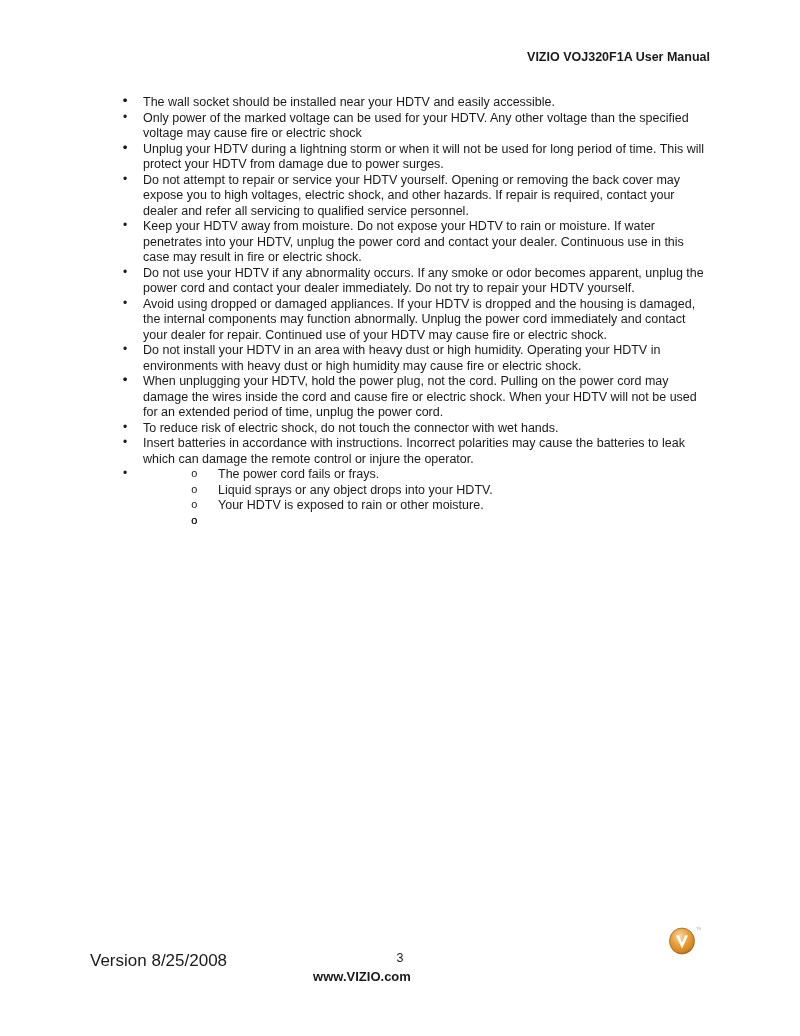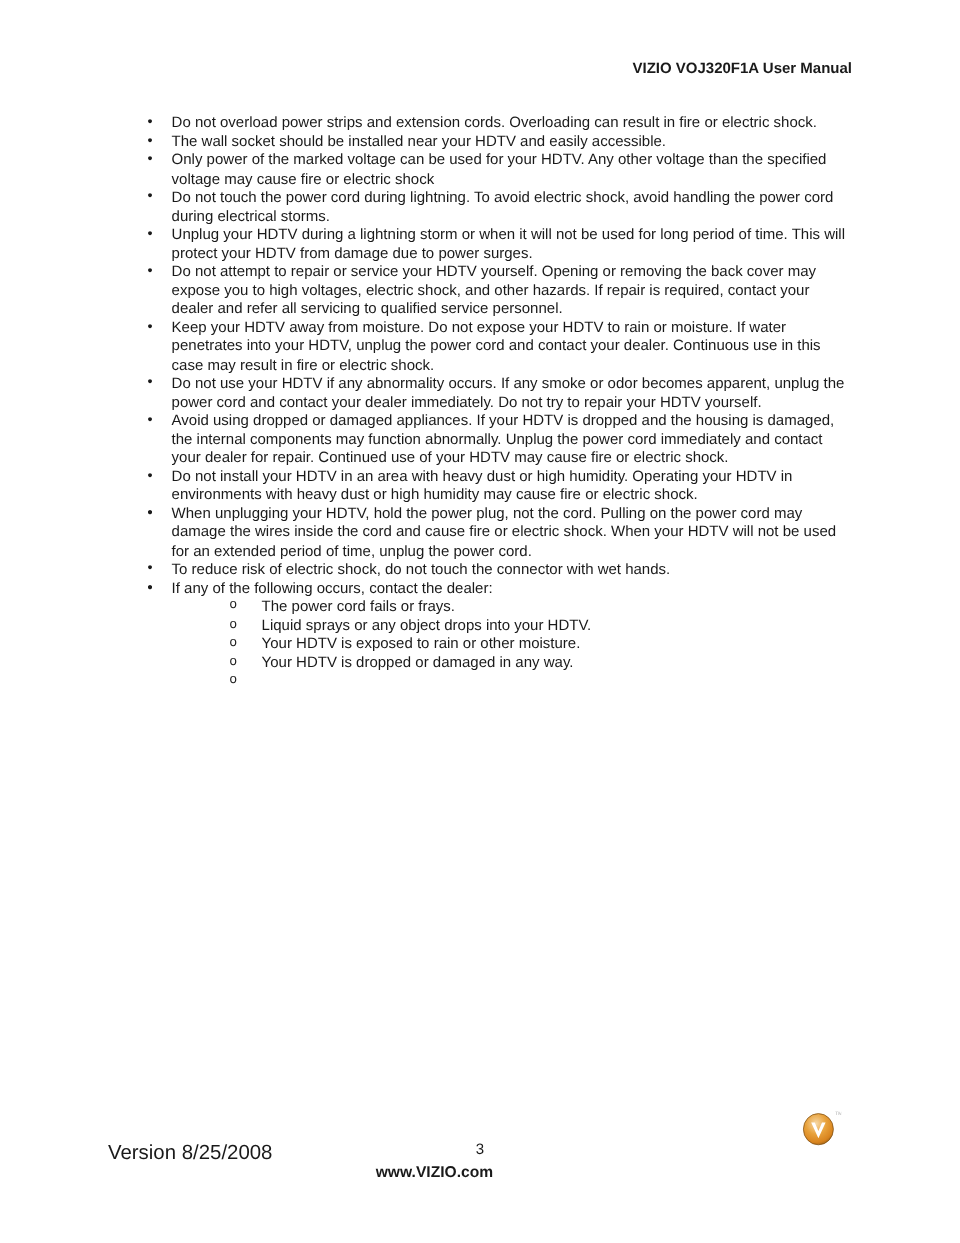--- a/index.html
+++ b/index.html
@@ -79,40 +79,40 @@
     left:667px; top:924px;
     width:34px; height:32px;
   }
 </style>
 </head>
 <body>
 
 <div class="page-header">VIZIO VOJ320F1A User Manual</div>
 
 <ul class="safety-list">
-  <li><span class="bullet">•</span><span>Do not overload power strips and extension cords. Overloading can result in fire or electric shock.</span></li>
+  <li><span class="bullet">•</span></li>
   <li><span class="bullet">•</span><span>The wall socket should be installed near your HDTV and easily accessible.</span></li>
   <li><span class="bullet">•</span><span>Only power of the marked voltage can be used for your HDTV. Any other voltage than the specified voltage may cause fire or electric shock</span></li>
-  <li><span class="bullet">•</span><span>Do not touch the power cord during lightning. To avoid electric shock, avoid handling the power cord during electrical storms.</span></li>
+  <li><span class="bullet">•</span></li>
   <li><span class="bullet">•</span><span>Unplug your HDTV during a lightning storm or when it will not be used for long period of time. This will protect your HDTV from damage due to power surges.</span></li>
   <li><span class="bullet">•</span><span>Do not attempt to repair or service your HDTV yourself. Opening or removing the back cover may expose you to high voltages, electric shock, and other hazards. If repair is required, contact your dealer and refer all servicing to qualified service personnel.</span></li>
   <li><span class="bullet">•</span><span>Keep your HDTV away from moisture. Do not expose your HDTV to rain or moisture. If water penetrates into your HDTV, unplug the power cord and contact your dealer. Continuous use in this case may result in fire or electric shock.</span></li>
   <li><span class="bullet">•</span><span>Do not use your HDTV if any abnormality occurs. If any smoke or odor becomes apparent, unplug the power cord and contact your dealer immediately. Do not try to repair your HDTV yourself.</span></li>
   <li><span class="bullet">•</span><span>Avoid using dropped or damaged appliances. If your HDTV is dropped and the housing is damaged, the internal components may function abnormally. Unplug the power cord immediately and contact your dealer for repair.  Continued use of your HDTV may cause fire or electric shock.</span></li>
   <li><span class="bullet">•</span><span>Do not install your HDTV in an area with heavy dust or high humidity. Operating your HDTV in environments with heavy dust or high humidity may cause fire or electric shock.</span></li>
   <li><span class="bullet">•</span></li>
   <li><span class="bullet">•</span><span>When unplugging your HDTV, hold the power plug, not the cord. Pulling on the power cord may damage the wires inside the cord and cause fire or electric shock. When your HDTV will not be used for an extended period of time, unplug the power cord.</span></li>
   <li><span class="bullet">•</span><span>To reduce risk of electric shock, do not touch the connector with wet hands.</span></li>
-  <li><span class="bullet">•</span></li>
-  <li><span class="bullet">•</span><span>If any of the following occurs, contact the dealer:</span>
+  <li><span class="bullet">•</span><span>Insert batteries in accordance with instructions. Incorrect polarities may cause the batteries to leak which can damage the remote control or injure the operator.</span></li>
+  <li><span class="bullet">•</span>
     <ul class="sub-list">
       <li><span class="sub-bullet">o</span><span>The power cord fails or frays.</span></li>
       <li><span class="sub-bullet">o</span><span>Liquid sprays or any object drops into your HDTV.</span></li>
       <li><span class="sub-bullet">o</span><span>Your HDTV is exposed to rain or other moisture.</span></li>
-      <li><span class="sub-bullet">o</span><span>Your HDTV is dropped or damaged in any way.</span></li>
+      <li><span class="sub-bullet">o</span></li>
       <li><span class="sub-bullet">o</span></li>
     </ul>
   </li>
 </ul>
 
 <div class="footer-version">Version 8/25/2008</div>
 <div class="footer-pagenum">3</div>
 <div class="footer-site">www.VIZIO.com</div>
 
 <div class="footer-logo">

